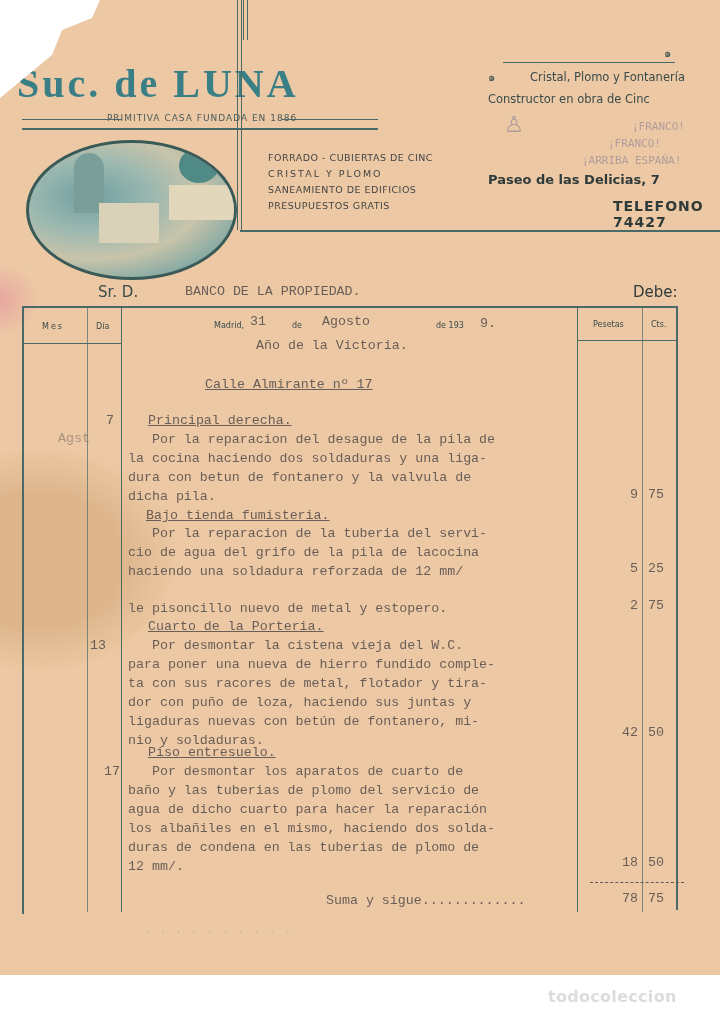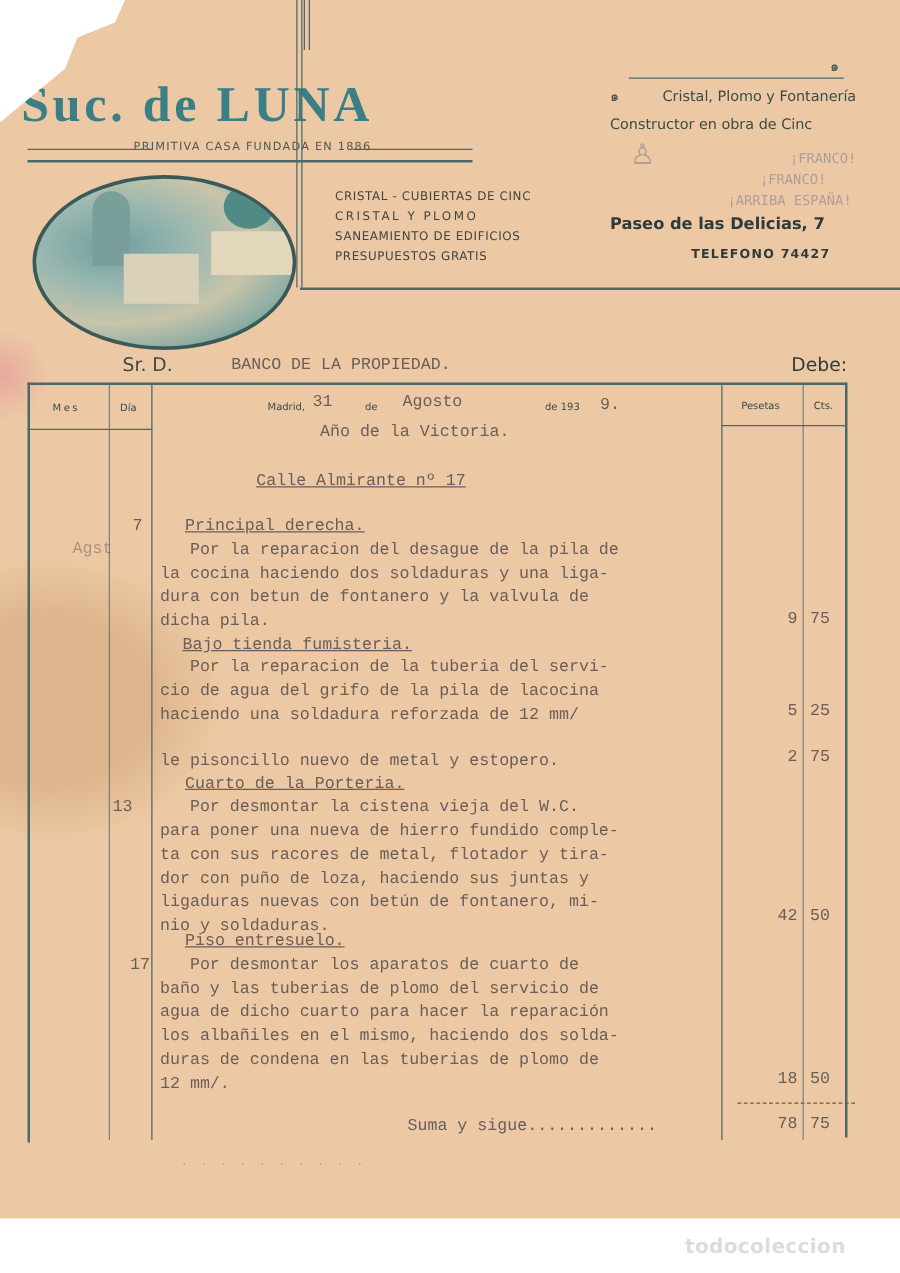--- a/index.html
+++ b/index.html
@@ -14,21 +14,21 @@
   .vdbl{position:absolute;width:3px;border-left:1px solid #4a6a6a;border-right:1px solid #4a6a6a;}
   .oval{position:absolute;left:26px;top:140px;width:205px;height:134px;border-radius:50%;border:3px solid #3a5a58;
     background:radial-gradient(ellipse at 30% 40%,#6f9fa0 0,#9bb8b0 30%,#c8c4aa 55%,#7fa7a3 80%);overflow:hidden;}
   .oval .b1{position:absolute;left:45px;top:10px;width:30px;height:60px;background:#7a9e9a;border-radius:15px 15px 0 0;}
   .oval .b2{position:absolute;left:70px;top:60px;width:60px;height:40px;background:#d9d2b8;}
   .oval .b3{position:absolute;left:140px;top:42px;width:70px;height:35px;background:#e2d6bb;}
   .oval .t1{position:absolute;left:150px;top:5px;width:40px;height:35px;background:#4f8a86;border-radius:50%;}
   .services{position:absolute;left:268px;top:150px;font-size:9.5px;line-height:16px;letter-spacing:0.5px;color:#444;}
   .rt{position:absolute;font-size:11.5px;color:#3a4a4a;}
   .addr{position:absolute;left:488px;top:172px;font-weight:bold;font-size:13px;color:#2f3a3a;}
-  .tel{position:absolute;left:553px;top:198px;font-weight:bold;font-size:10px;letter-spacing:1px;color:#2f3a3a;}
+  .tel{position:absolute;left:613px;top:198px;font-weight:bold;font-size:14px;letter-spacing:1px;color:#2f3a3a;}
   .stamp{position:absolute;font-family:"DejaVu Sans Mono",monospace;color:#8a7f95;opacity:.6;font-size:11px;}
   .typed{font-family:"Liberation Mono","DejaVu Sans Mono",monospace;color:#6a5e58;font-size:13.3px;}
   .sr{position:absolute;left:98px;top:283px;font-size:15px;color:#3a4a4a;}
   .debe{position:absolute;left:633px;top:283px;font-size:15px;color:#2f3a3a;}
   .hdrtxt{position:absolute;font-size:8px;color:#3a4a4a;}
   .line{position:absolute;white-space:pre;}
   .u{text-decoration:underline;}
   .amt{position:absolute;text-align:right;}
   .wm{position:absolute;left:548px;top:987px;font-size:16px;font-weight:bold;color:#dcdcdc;letter-spacing:0.3px;}
 </style>
@@ -48,21 +48,21 @@
   <div class="rule" style="left:240px;top:230px;width:480px;height:2px;"></div>
 
   <div class="oval">
     <div class="b1"></div>
       <div class="t1"></div>
       <div class="b2"></div>
       <div class="b3"></div>
   </div>
 
   <div class="services">
-    <div>CRISTAL - CUBIERTAS DE CINC</div>
+    <div>FORRADO - CUBIERTAS DE CINC</div>
     <div style="letter-spacing:2px;">CRISTAL Y PLOMO</div>
     <div>SANEAMIENTO DE EDIFICIOS</div>
     <div>PRESUPUESTOS GRATIS</div>
   </div>
 
   <div class="rt" style="left:488px;top:44px;margin-top:48px;">Constructor en obra de Cinc</div>
   <div class="rt" style="left:664px;top:44px;">๑</div>
   <div class="rule" style="left:503px;top:62px;width:172px;height:1px;"></div>
   <div class="rt" style="left:488px;top:68px;">๑</div>
   <div class="rt" style="left:510px;top:70px;margin-left:20px;">Cristal, Plomo y Fontanería</div>

